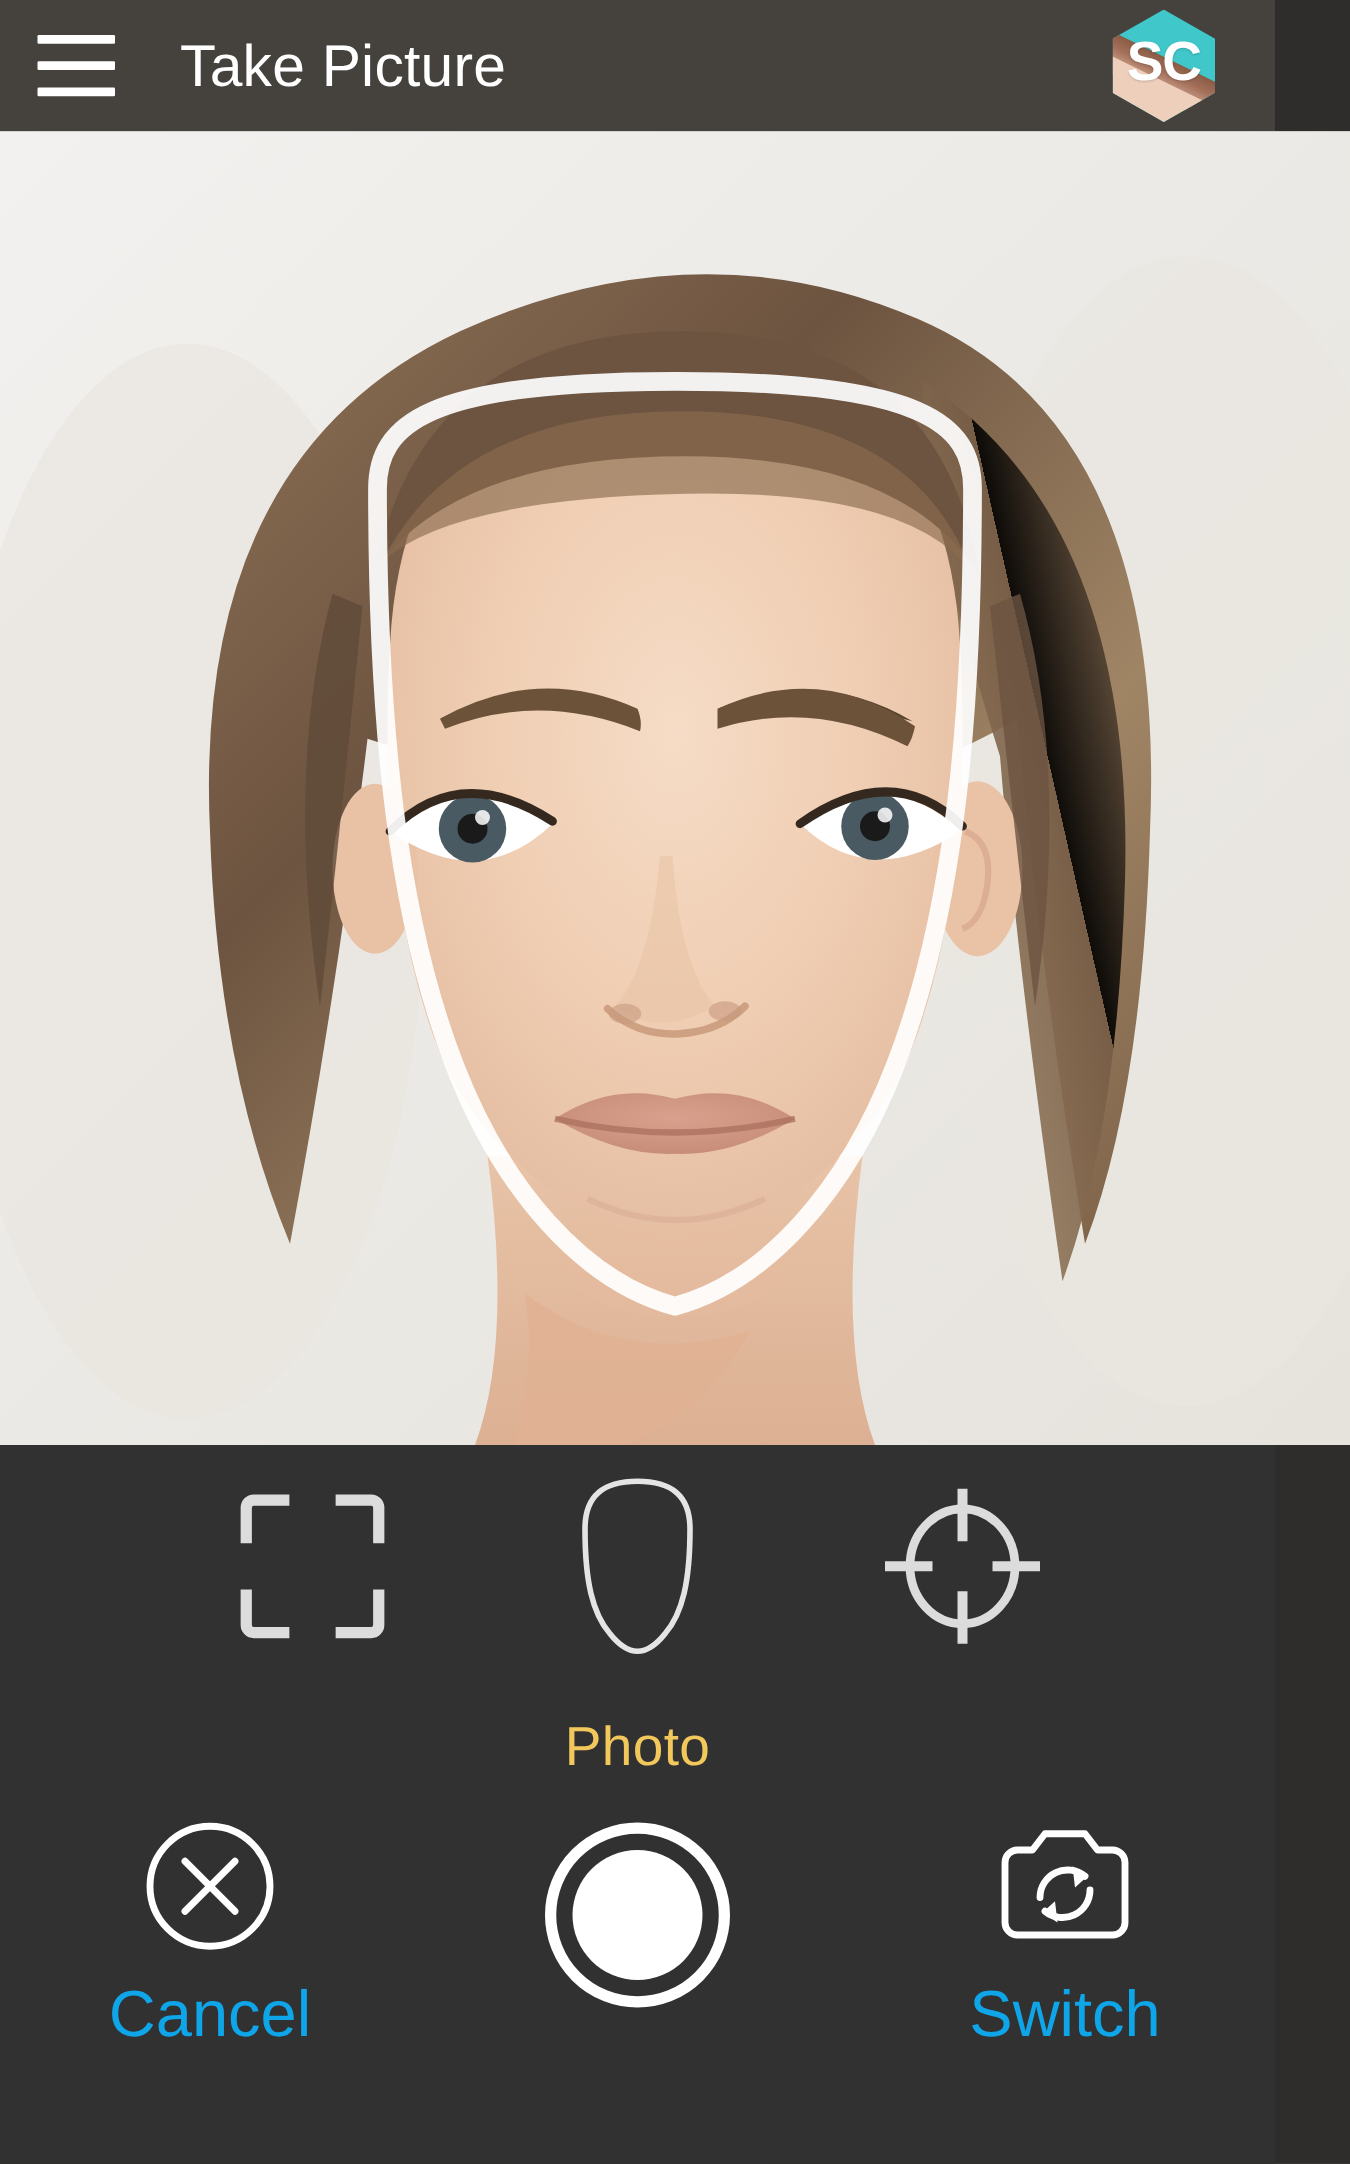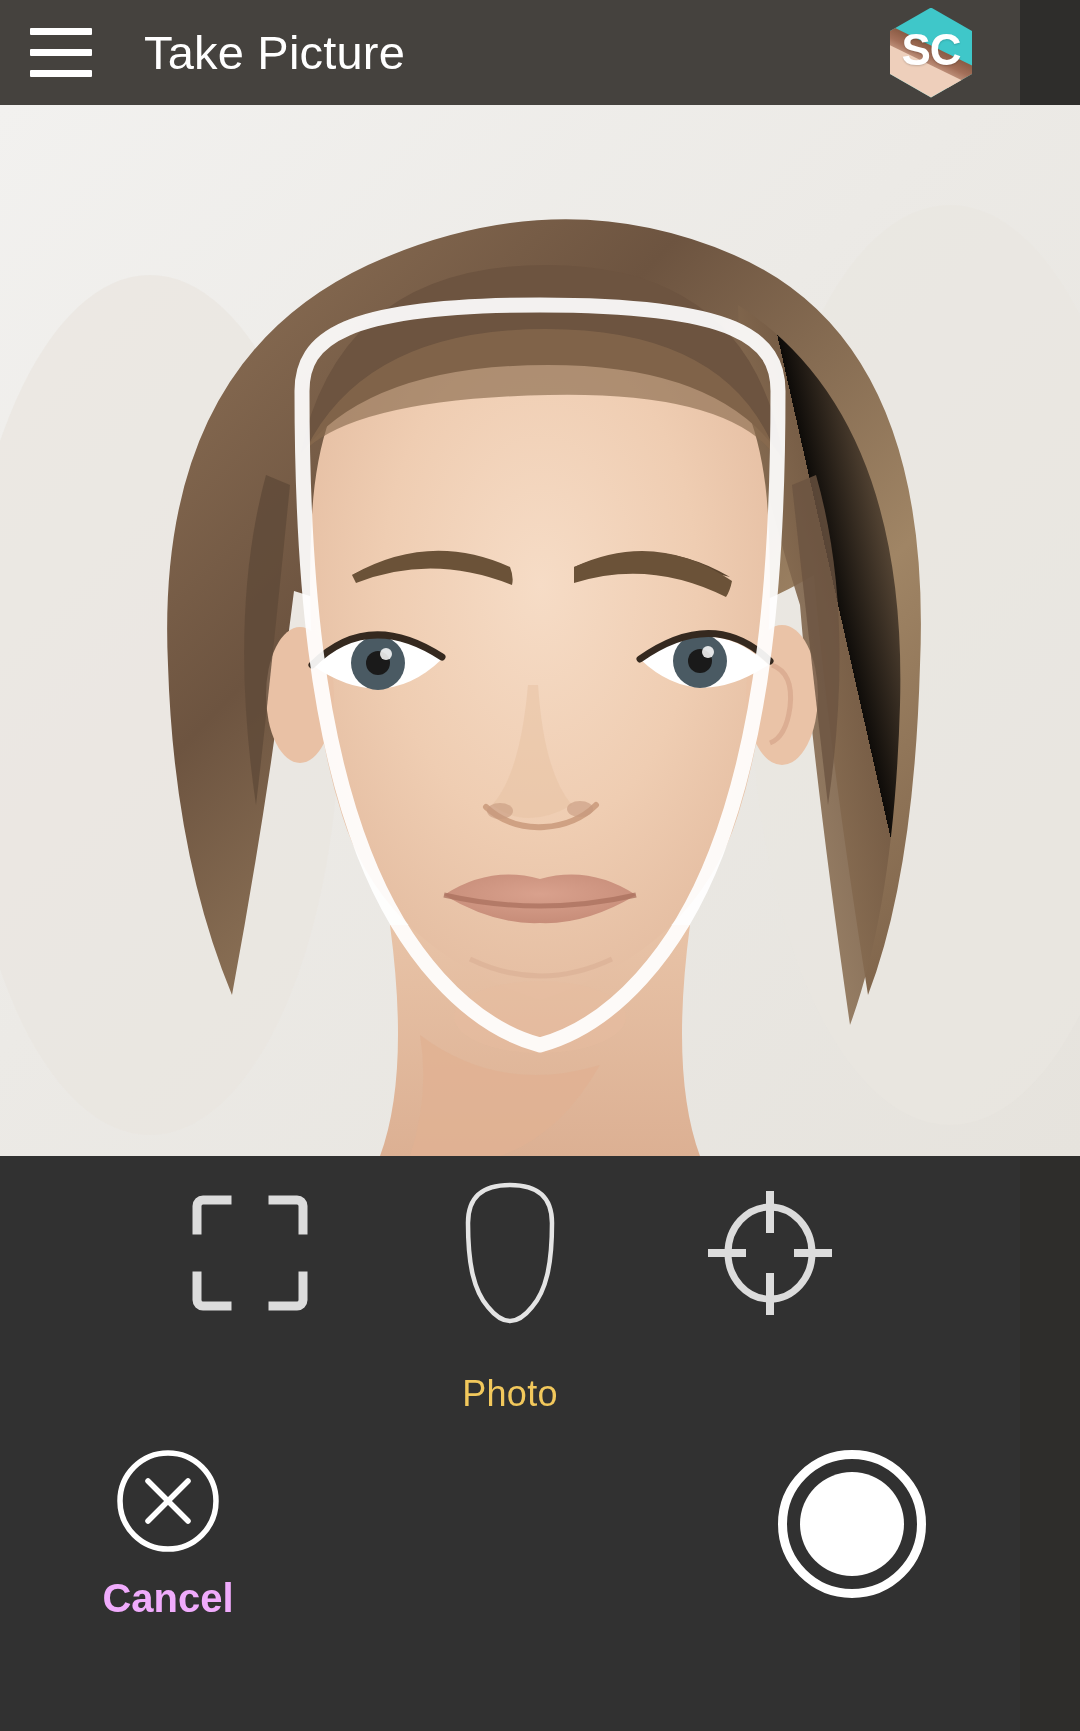--- a/index.html
+++ b/index.html
@@ -133,21 +133,21 @@
   .mode-btn {
     width:150px; height:150px;
     display:flex; align-items:center; justify-content:center;
     cursor:pointer;
   }
   .mode-btn svg { display:block; }
 
   .mode-label {
     margin-top:38px;
     color:#f2c85c;
-    font-size:36px;
+    font-size:44px;
     font-weight:400;
     letter-spacing:0.3px;
     line-height:1;
   }
 
   .action-row {
     width:100%;
     flex:1 1 auto;
     display:flex;
     align-items:flex-start;
@@ -159,23 +159,23 @@
     display:flex; flex-direction:column;
     align-items:center;
     cursor:pointer;
   }
   .action-item .glyph {
     height:110px;
     display:flex; align-items:center; justify-content:center;
   }
   .action-item .caption {
     margin-top:22px;
-    color:#f0abfc;
-    font-size:40px;
-    font-weight:700;
+    color:#0ea5e9;
+    font-size:52px;
+    font-weight:400;
     line-height:1;
     white-space:nowrap;
   }
 
   
   .shutter-wrap {
     width:240px;
     display:flex; align-items:flex-start; justify-content:center;
     padding-top:4px;
   }
@@ -368,15 +368,28 @@
         </div>
         <div class="caption">Cancel</div>
       </div>
 
       <div class="shutter-wrap">
         <div class="shutter">
           <div class="shutter-inner"></div>
         </div>
       </div>
 
+      <div class="action-item">
+        <div class="glyph">
+          <svg width="112" height="94" viewBox="0 0 112 94" fill="none">
+            <path d="M8 28 a10 10 0 0 1 10 -10 H30 l10 -13 h32 l10 13 h12 a10 10 0 0 1 10 10
+                     V76 a10 10 0 0 1 -10 10 H18 a10 10 0 0 1 -10 -10 Z" stroke="#ffffff" stroke-width="5.5" stroke-linejoin="round"></path>
+            <path d="M36 56 a22 22 0 0 1 36 -17" stroke="#ffffff" stroke-width="5.5" stroke-linecap="round"></path>
+            <path d="M76 50 a22 22 0 0 1 -36 17" stroke="#ffffff" stroke-width="5.5" stroke-linecap="round"></path>
+            <path d="M62 31 L74 39 L64 48 Z" fill="#ffffff"></path>
+            <path d="M50 76 L38 68 L48 59 Z" fill="#ffffff"></path>
+          </svg>
+        </div>
+        <div class="caption">Switch</div>
+      </div>
     </div>
   </div>
 </div>
 
 </body></html>

